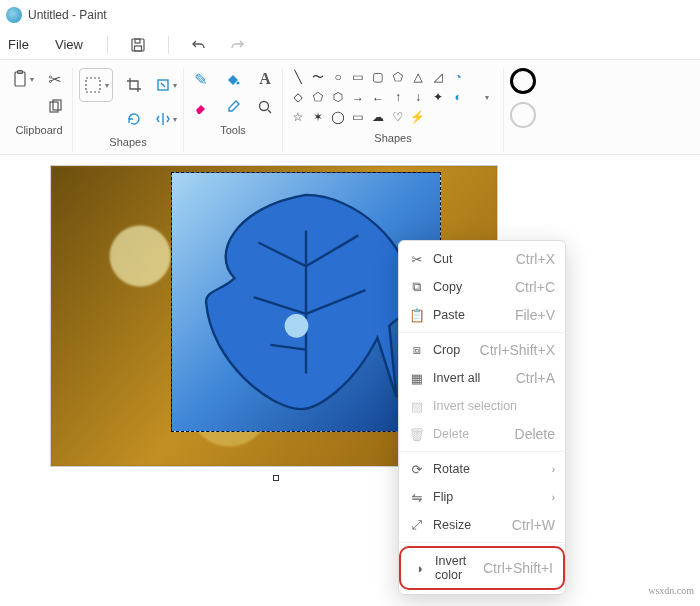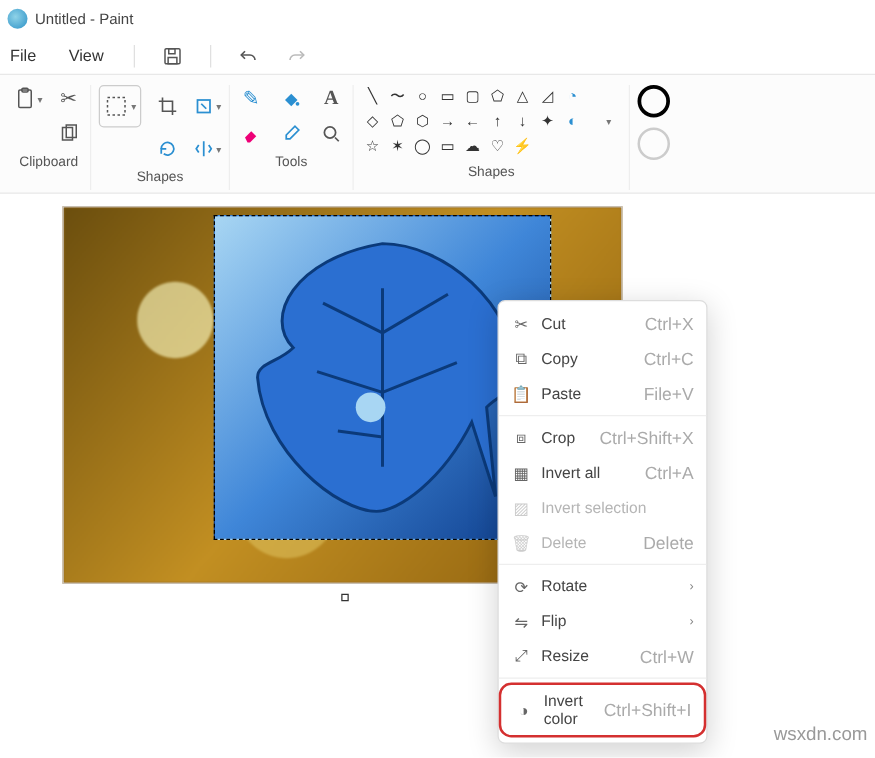--- a/index.html
+++ b/index.html
@@ -40,21 +40,21 @@
   .ctxitem { display:flex; align-items:center; gap:8px; padding:6px 10px; font-size:12.5px; color:#444; position:relative; }
   .ctxitem.disabled { color:#b5b5b5; }
   .ctxitem .cicon { width:16px; height:16px; display:flex; align-items:center; justify-content:center; color:#666; font-size:13px; }
   .ctxitem.disabled .cicon { color:#ccc; }
   .ctxitem .label { flex:1; }
   .ctxitem .shortcut { font-size:14px; color:#aaa; }
   .ctxitem .arrow { font-size:10px; color:#888; }
   .ctxsep { height:1px; background:#eee; margin:3px 0; }
   .highlight { border:2px solid #d43030; border-radius:10px; }
 
-  .watermark { position:absolute; right:6px; bottom:10px; font-size:15px; color:#999; }
+  .watermark { position:absolute; right:6px; bottom:10px; font-size:10px; color:#999;font-family:Liberation Serif, serif; }
 </style>
 </head>
 <body>
 
 <div class="titlebar">
   <div class="appicon"></div>
   <div class="title">Untitled - Paint</div>
 </div>
 
 <div class="menubar">

